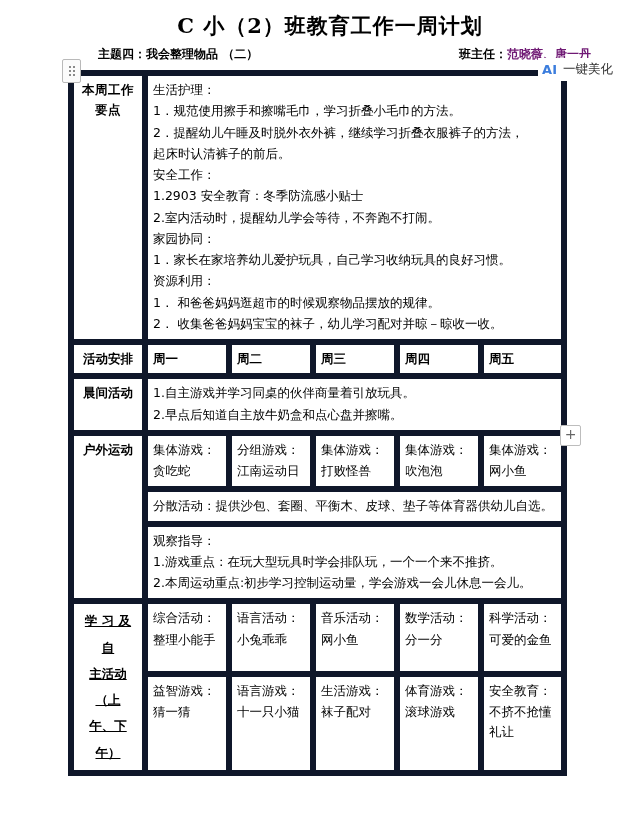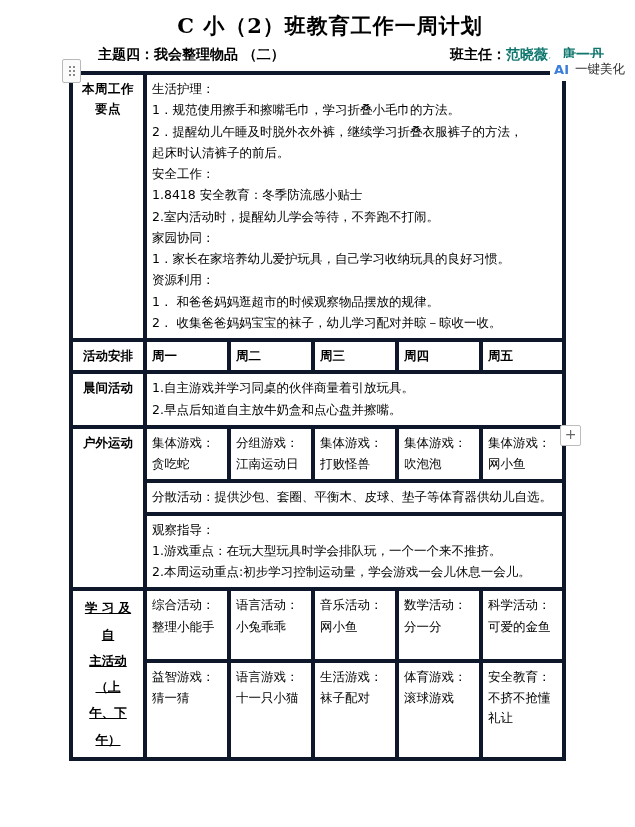--- a/index.html
+++ b/index.html
@@ -27,33 +27,33 @@
     font-weight: bold;
     letter-spacing: 1px;
     margin: 12px 0 4px 0;
     font-family: "DejaVu Serif", "Liberation Serif", serif;
     padding-left: 25px;
   }
   .meta-row {
     display: flex;
     justify-content: space-between;
     align-items: center;
-    font-size: 14px;
-    font-weight: bold;
-    padding: 2px 31px 0 98px;
+    font-size: 12px;
+    font-weight: bold;
+    padding: 2px 44px 0 98px;
     box-sizing: border-box;
   }
   .meta-row .left {
     white-space: nowrap;
   }
   .meta-row .right {
     white-space: nowrap;
   }
   .meta-row .teacher-name {
-    color: #0f766e;
+    color: #701a75;
   }
   .meta-center {
     text-align: center;
     font-size: 14px;
     font-weight: bold;
     margin-top: 3px;
     padding-left: 10px;
   }
 
   
@@ -79,21 +79,21 @@
   .drag-handle .dots i {
     display: block;
     width: 2px;
     height: 2px;
     background: #8a8a8a;
   }
 
   
   .ai-badge {
     position: absolute;
-    right: 4px;
+    right: 16px;
     top: 46px;
     display: flex;
     align-items: center;
     gap: 6px;
     font-size: 12.5px;
     color: #333;
     background: #fff;
     padding: 3px 6px 3px 4px;
   }
   .ai-badge .ai-mark {
@@ -120,21 +120,21 @@
   }
 
   table.plan {
     border-collapse: collapse;
     width: 493px;
     margin: 7px auto 0 auto;
     table-layout: fixed;
     border: 2px solid #000;
   }
   table.plan td {
-    border: 4px solid #0f172a;
+    border: 6px solid #0f172a;
     vertical-align: top;
     padding: 4px 5px;
     font-size: 12.5px;
     line-height: 1.62;
   }
   td.label {
     font-weight: bold;
     text-align: center;
     vertical-align: middle;
     width: 72px;
@@ -209,21 +209,21 @@
       <tr>
         <td class="label tall" rowspan="1">
           <div>本周工作要点</div>
         </td>
         <td class="cell" colspan="5">
           <p>生活护理：</p>
           <p>1．规范使用擦手和擦嘴毛巾，学习折叠小毛巾的方法。</p>
           <p>2．提醒幼儿午睡及时脱外衣外裤，继续学习折叠衣服裤子的方法，</p>
           <p>起床时认清裤子的前后。</p>
           <p>安全工作：</p>
-          <p>1.8418 安全教育：冬季防流感小贴士</p>
+          <p>1.2903 安全教育：冬季防流感小贴士</p>
           <p>2.室内活动时，提醒幼儿学会等待，不奔跑不打闹。</p>
           <p>家园协同：</p>
           <p>1．家长在家培养幼儿爱护玩具，自己学习收纳玩具的良好习惯。</p>
           <p>资源利用：</p>
           <p>1． 和爸爸妈妈逛超市的时候观察物品摆放的规律。</p>
           <p>2． 收集爸爸妈妈宝宝的袜子，幼儿学习配对并晾－晾收一收。</p>
         </td>
       </tr>
 
       <tr>

